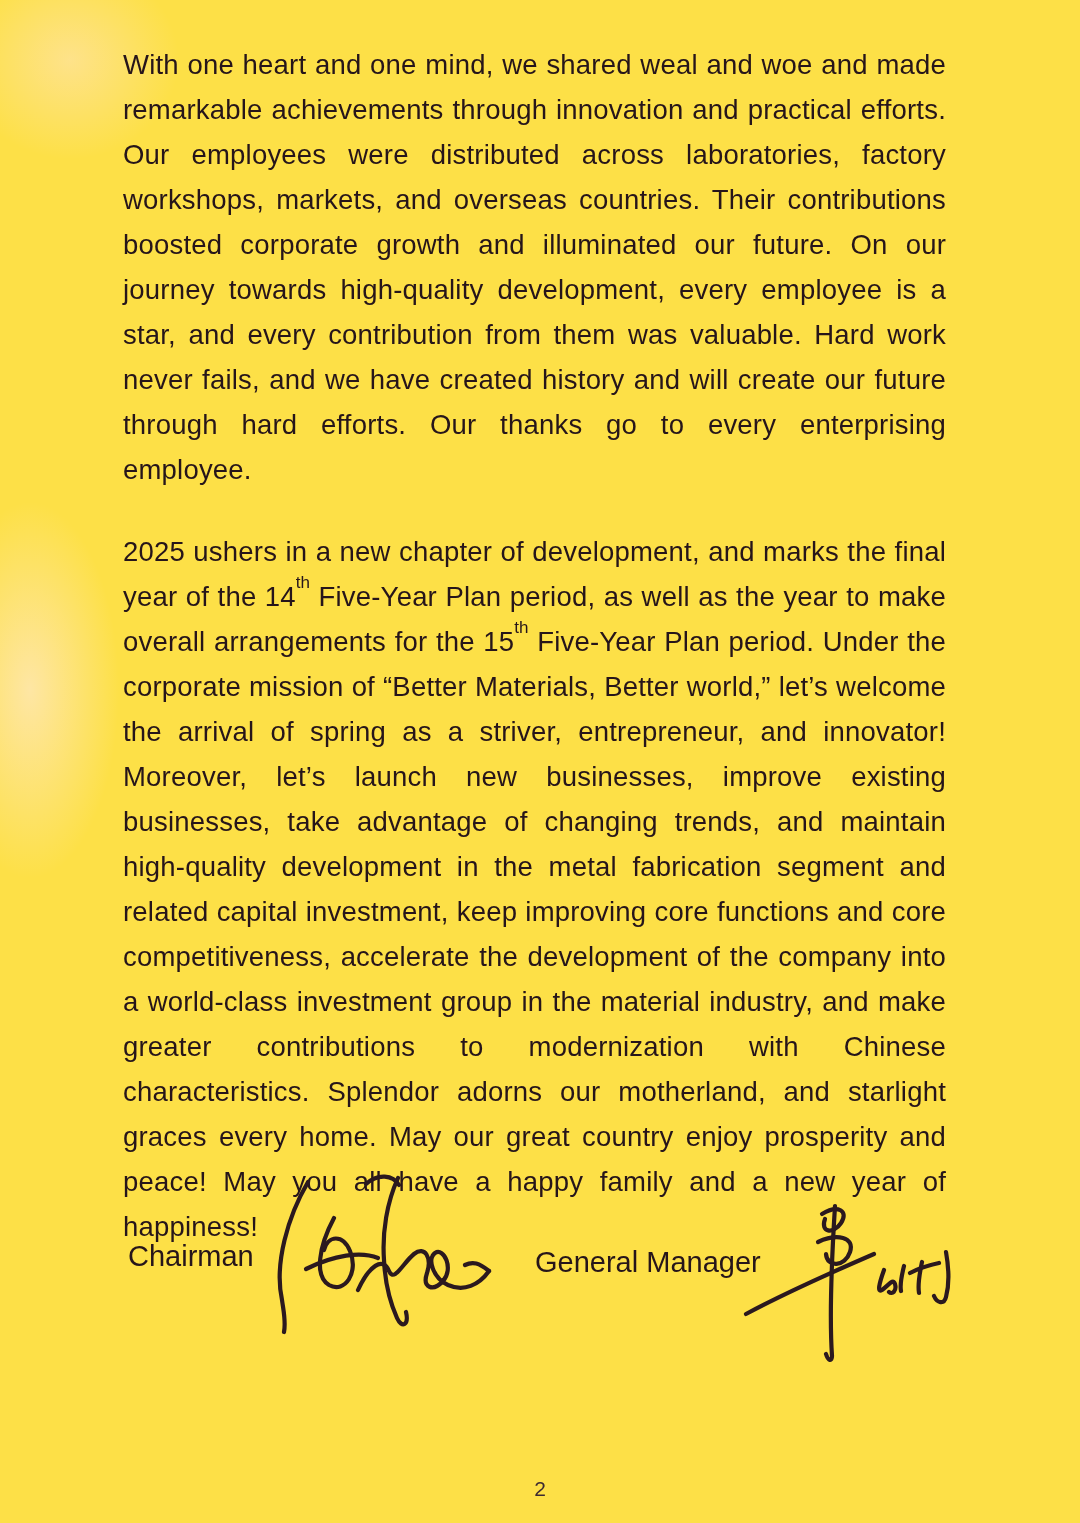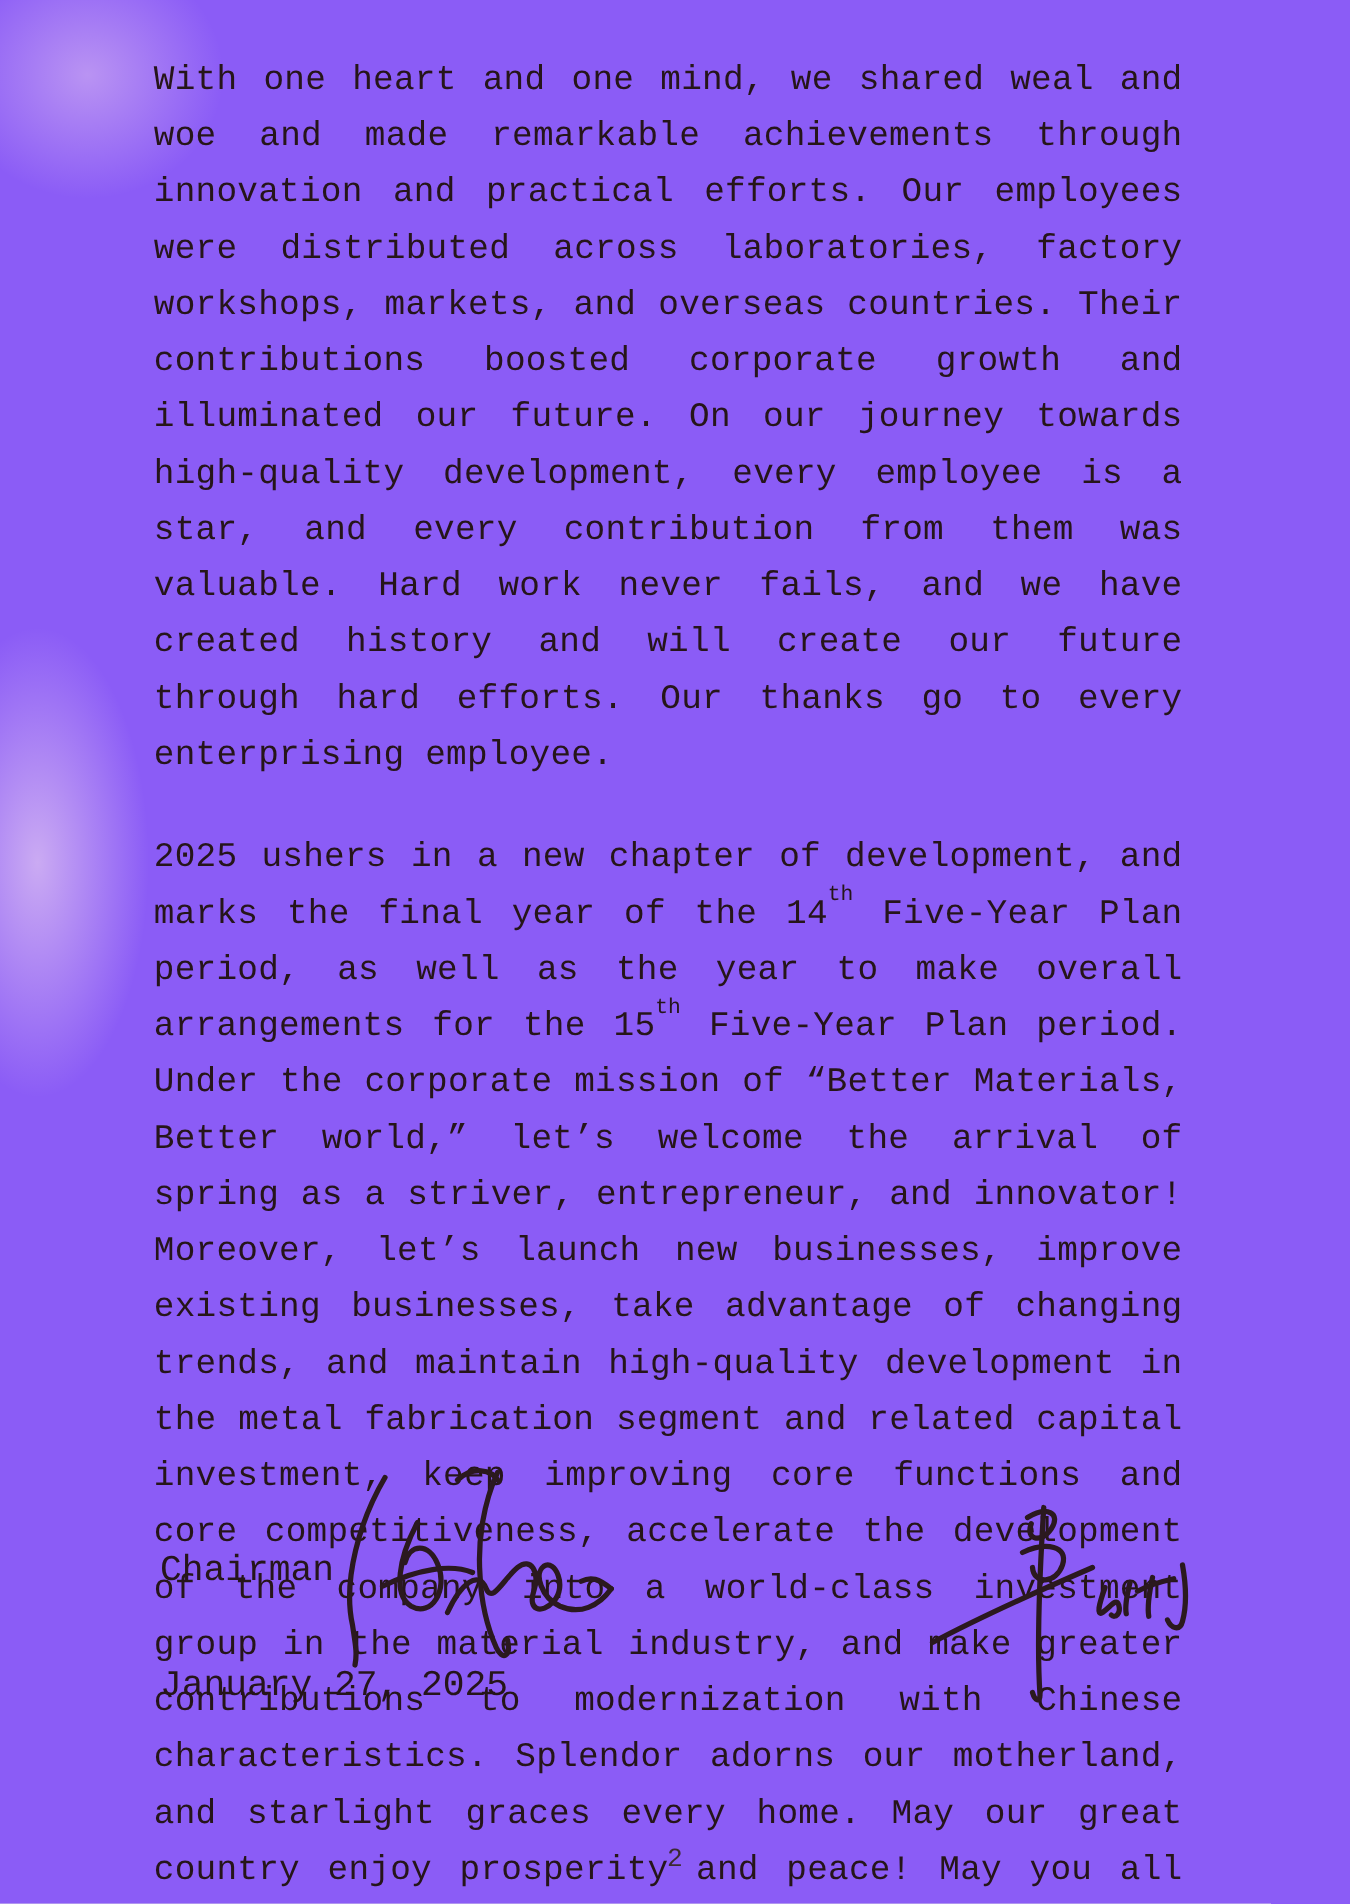--- a/index.html
+++ b/index.html
@@ -5,23 +5,23 @@
   html, body {
     margin: 0;
     padding: 0;
     background: #e8e8e8;
   }
   .page {
     position: relative;
     width: 1080px;
     height: 1523px;
     margin: 0 auto;
-    background: #8b5cf6;
+    background: #fde047;
     overflow: hidden;
-    font-family: Liberation Mono, monospace;
+    font-family: Liberation Sans, sans-serif;
     color: #26151a;
   }
   
   .blotch-a {
     position: absolute;
     left: -60px; top: 500px;
     width: 180px; height: 380px;
     background: radial-gradient(ellipse at center, rgba(255,235,240,0.55), rgba(255,235,240,0) 70%);
     pointer-events: none;
   }
@@ -112,30 +112,30 @@
   <svg class="sig-svg chairman-sig" viewBox="0 0 256 170" aria-hidden="true">
     <path d="M62,14 C42,48 28,96 36,132 C38,146 40,154 38,164"></path>
     <path d="M120,16 C132,5 147,7 153,17"></path>
     <path d="M88,50 C73,78 68,108 83,117 C99,126 113,104 104,83 C97,66 82,67 78,82"></path>
     <path d="M60,101 C88,87 115,83 132,90"></path>
     <path d="M152,10 C141,34 136,64 138,92 C139,114 143,132 151,150 C156,161 163,157 160,144"></path>
     <path d="M112,122 C123,98 137,88 143,103 C148,115 157,95 168,86 C179,77 186,90 181,105 C176,120 187,124 197,113 C208,101 198,79 189,85 C181,91 187,110 202,117 C218,124 233,117 243,103"></path>
     <path d="M243,103 C233,95 227,93 219,97"></path>
   </svg>
 
+  <div class="sig-label gm-label">General Manager</div>
 
   <svg class="sig-svg gm-sig" viewBox="0 0 226 180" aria-hidden="true">
     <path d="M4,122 C45,100 95,78 132,62"></path>
     <path d="M80,22 C96,12 107,19 99,31 C91,43 78,40 83,27"></path>
     <path d="M76,50 C95,41 113,45 108,60 C103,75 85,76 84,62"></path>
     <path d="M93,14 C90,62 87,120 90,164 C90,170 86,169 84,162"></path>
     <path d="M142,78 C137,92 135,101 140,98 C147,93 151,86 153,92 C155,99 150,103 147,100"></path>
     <path d="M162,74 C159,86 158,94 159,99"></path>
     <path d="M180,70 C177,84 176,95 177,101"></path>
     <path d="M168,81 C177,76 188,73 197,71"></path>
     <path d="M204,60 C207,77 207,94 204,105 C202,113 195,111 192,104"></path>
   </svg>
 
-  <div class="date-line">January 27, 2025</div>
 
   <div class="page-number">2</div>
 
 </div>
 
 </body></html>

